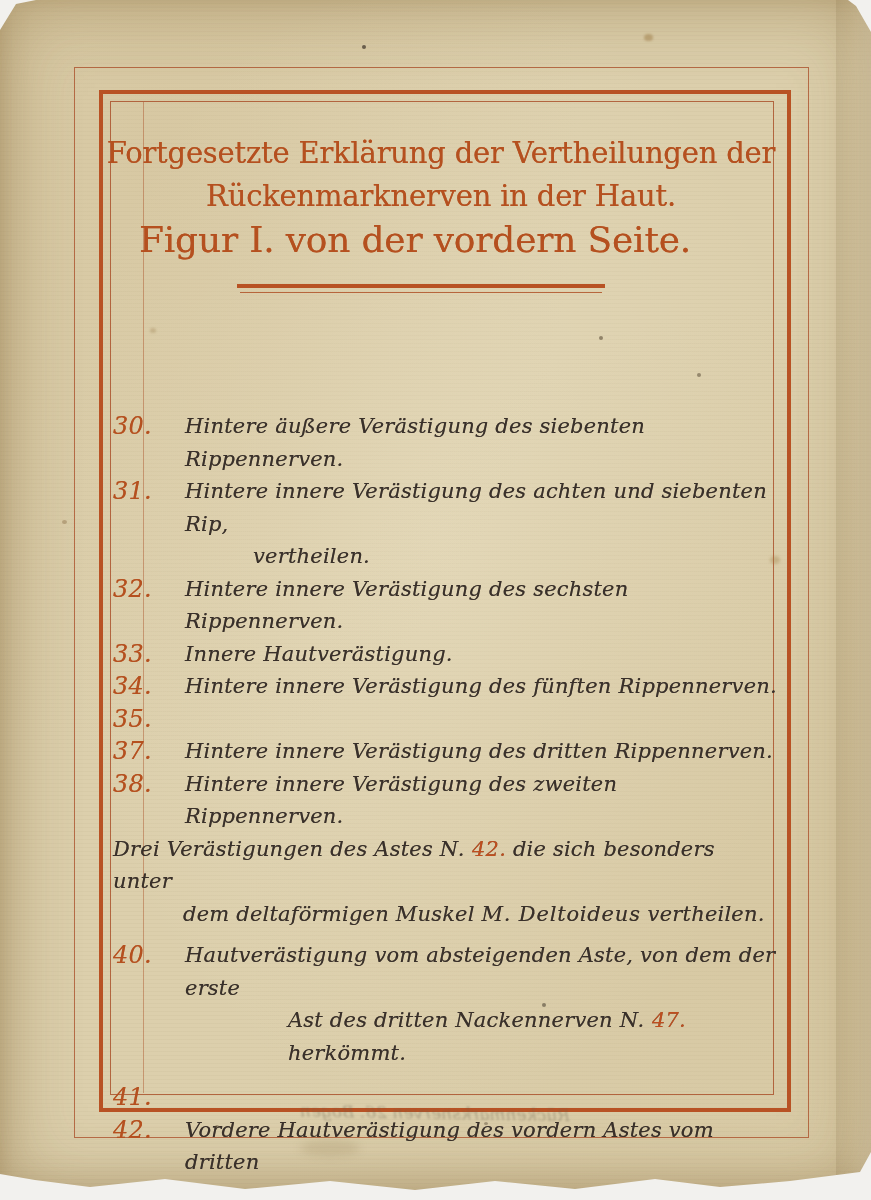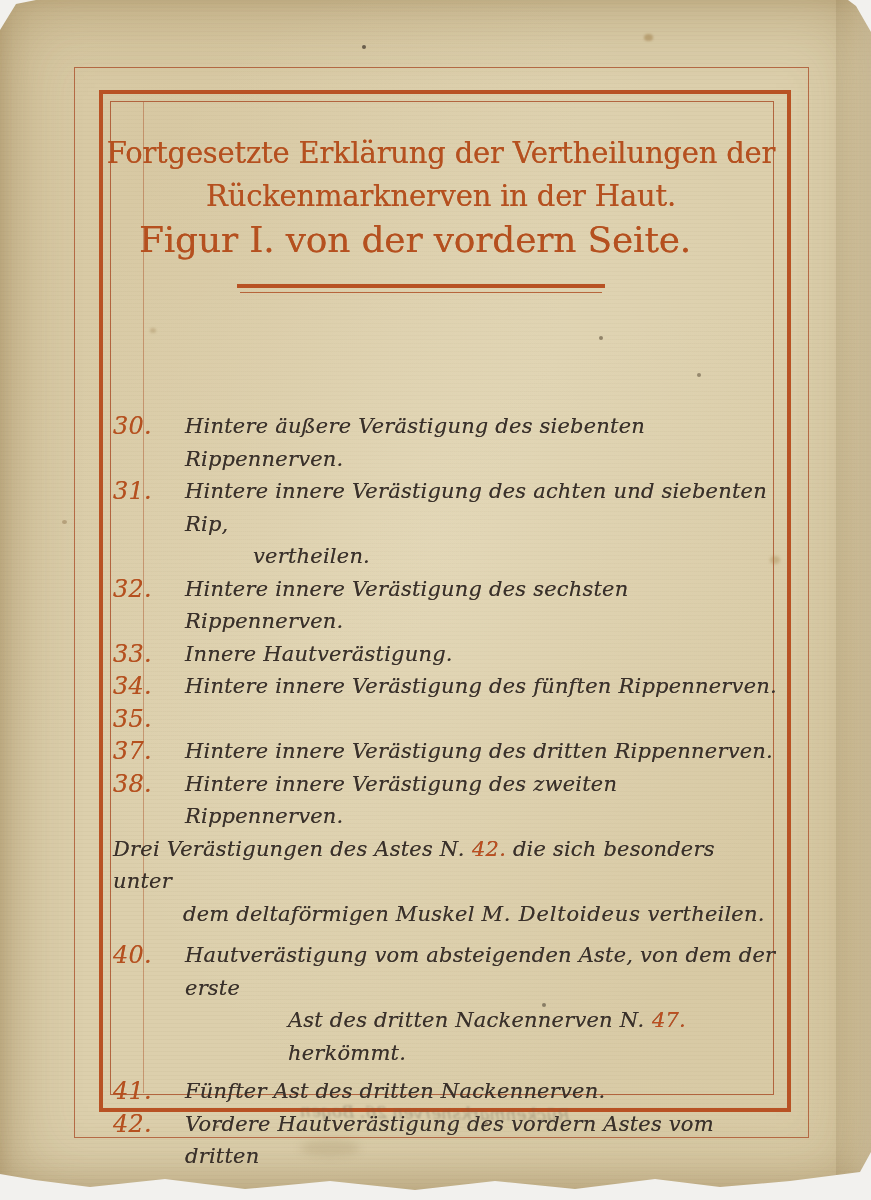--- a/index.html
+++ b/index.html
@@ -149,25 +149,22 @@
           <div class="tline" style="padding-left: 70px;"><span>dem deltaförmigen Muskel </span><span class="latin">M. Deltoideus</span><span> vertheilen.</span></div>
         </div>
       </div>
       <div class="entry" style="margin-top: 9px; font-style: italic;">
         <div class="num">40.</div>
         <div class="entry-lines">
           <div class="tline"><span>Hautverästigung vom absteigenden Aste, von dem der erste</span></div>
           <div class="tline" style="padding-left: 103px;"><span>Ast des dritten Nackennerven </span><span class="latin">N.</span><span> </span><span class="red">47.</span><span> herkömmt.</span></div>
         </div>
       </div>
-      <div class="entry" style="margin-top: 6px;">
+      <div class="entry" style="margin-top: 12px;">
         <div class="num">41.</div>
-        <div class="entry-lines">
-          <div class="tline"><span>Fünfter Ast des dritten Nackennerven.</span></div>
-        </div>
       </div>
       <div class="entry">
         <div class="num">42.</div>
         <div class="entry-lines">
           <div class="tline"><span>Vordere Hautverästigung des vordern Astes vom dritten</span></div>
         </div>
       </div>
     </div>
 
   <div class="showthrough">Rückenmarksnerven 26. Bogen</div>

